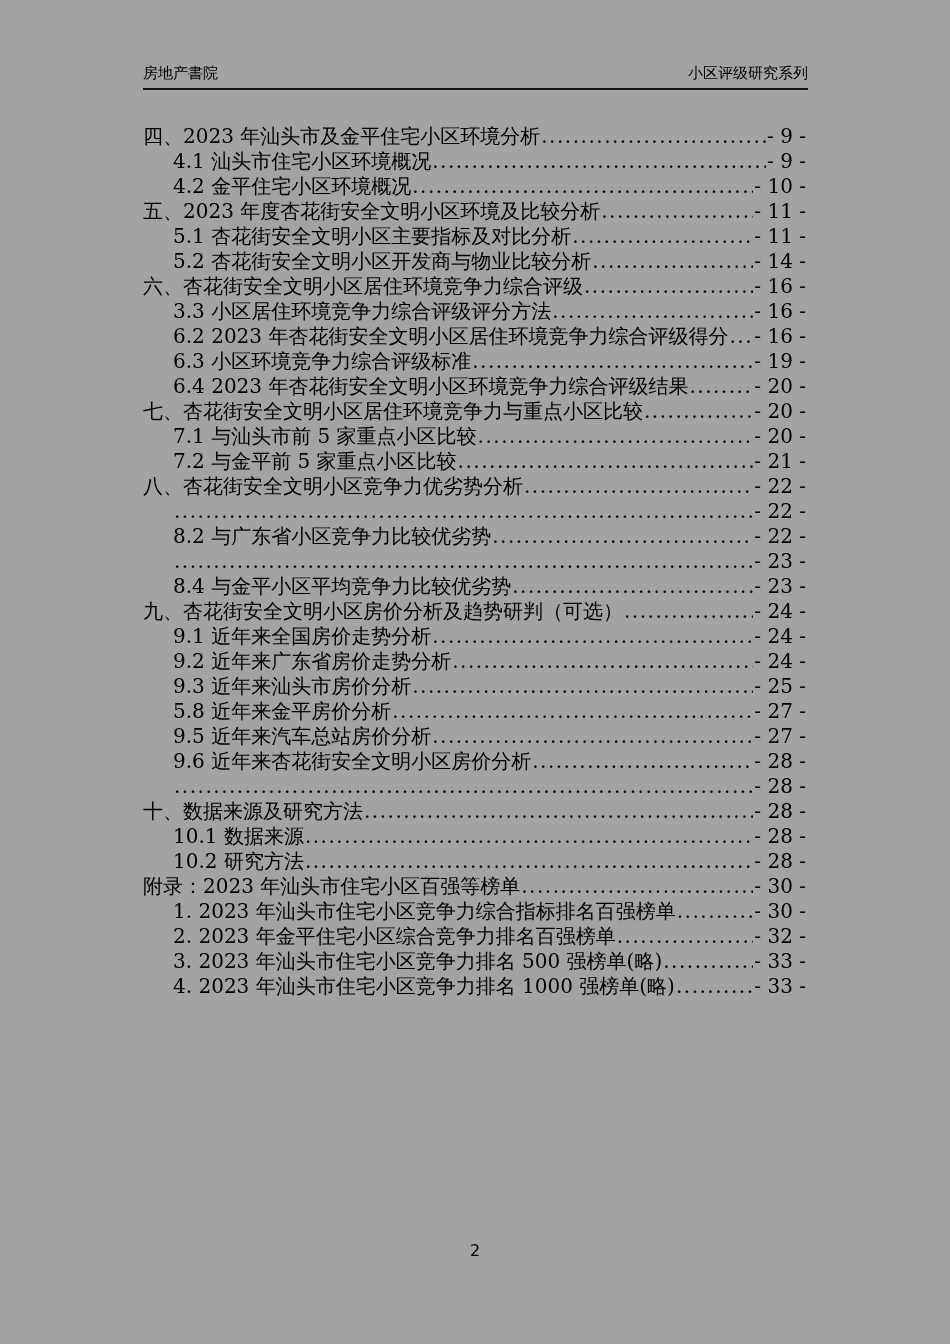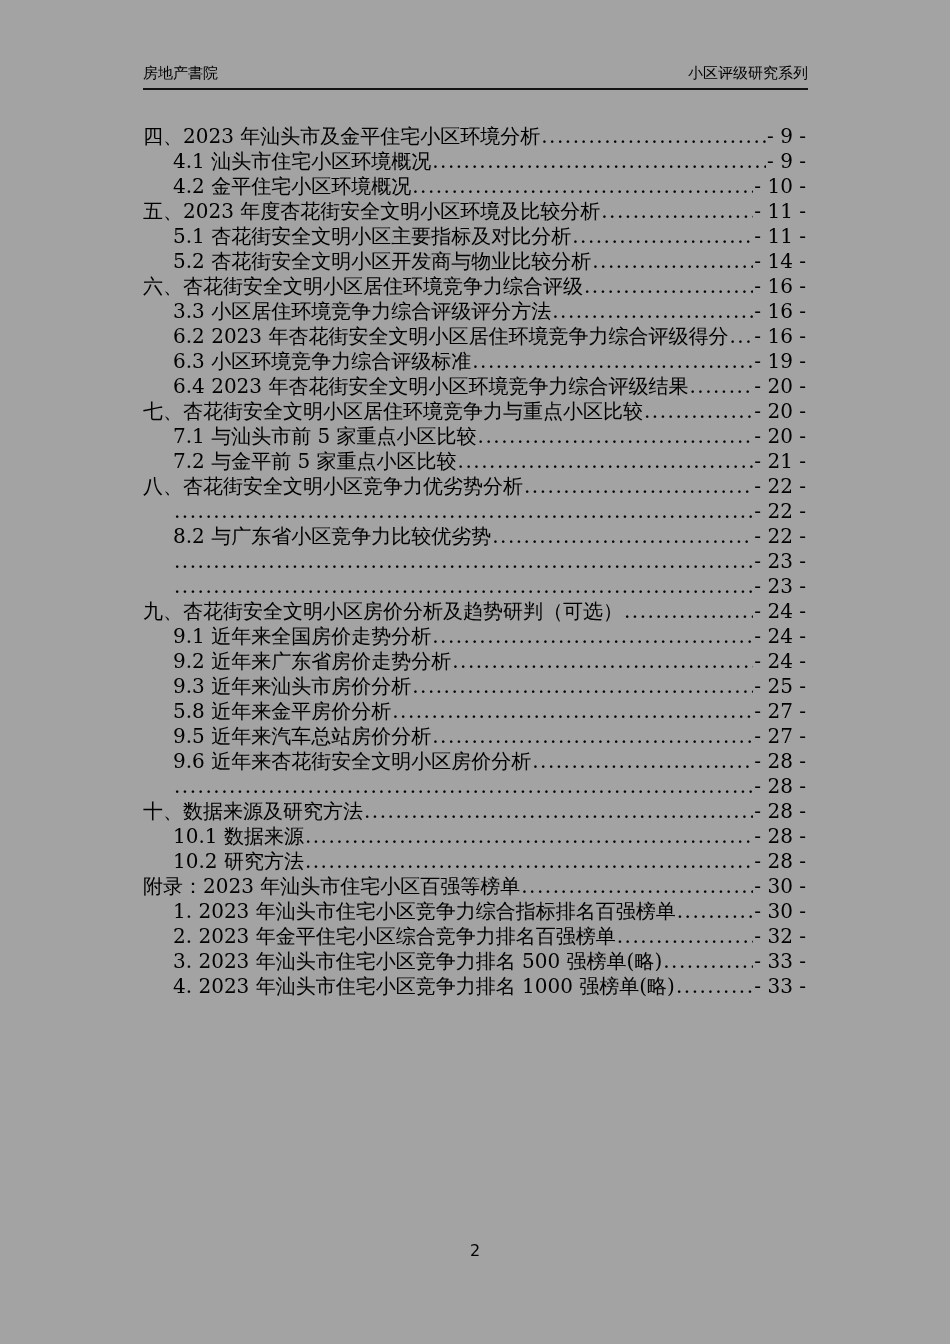--- a/index.html
+++ b/index.html
@@ -168,20 +168,21 @@
       <div class="toc-row lvl2">
     <span class="toc-title">8.2 与广东省小区竞争力比较优劣势</span>
     <span class="toc-dots" aria-hidden="true">..........................................................................................................................................................................</span>
     <span class="toc-page">- 22 -</span>
   </div>
       <div class="toc-row lvl2">
     <span class="toc-dots" aria-hidden="true">..........................................................................................................................................................................</span>
     <span class="toc-page">- 23 -</span>
   </div>
       <div class="toc-row lvl2">
+    <span class="toc-title">8.4 与金平小区平均竞争力比较优劣势</span>
     <span class="toc-dots" aria-hidden="true">..........................................................................................................................................................................</span>
     <span class="toc-page">- 23 -</span>
   </div>
       <div class="toc-row lvl1">
     <span class="toc-title">九、杏花街安全文明小区房价分析及趋势研判（可选）</span>
     <span class="toc-dots" aria-hidden="true">..........................................................................................................................................................................</span>
     <span class="toc-page">- 24 -</span>
   </div>
       <div class="toc-row lvl2">
     <span class="toc-title">9.1 近年来全国房价走势分析</span>

